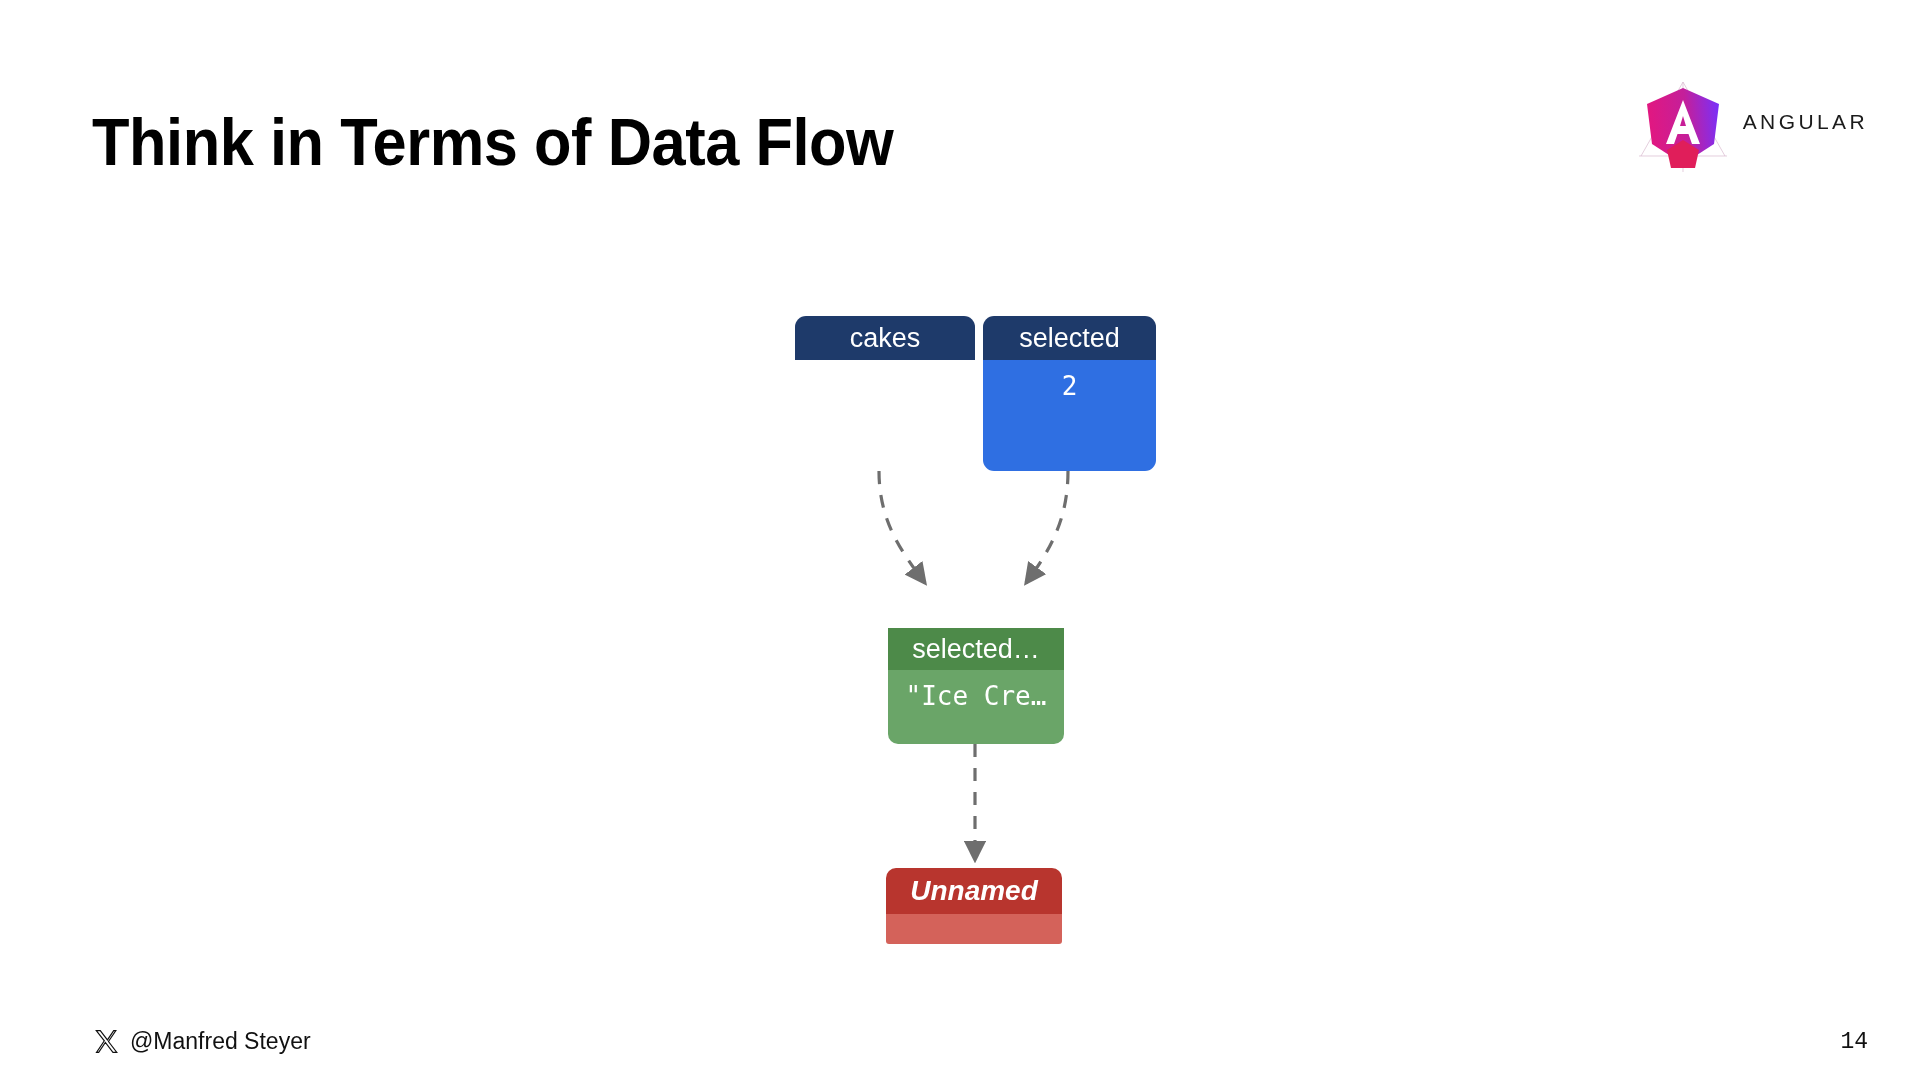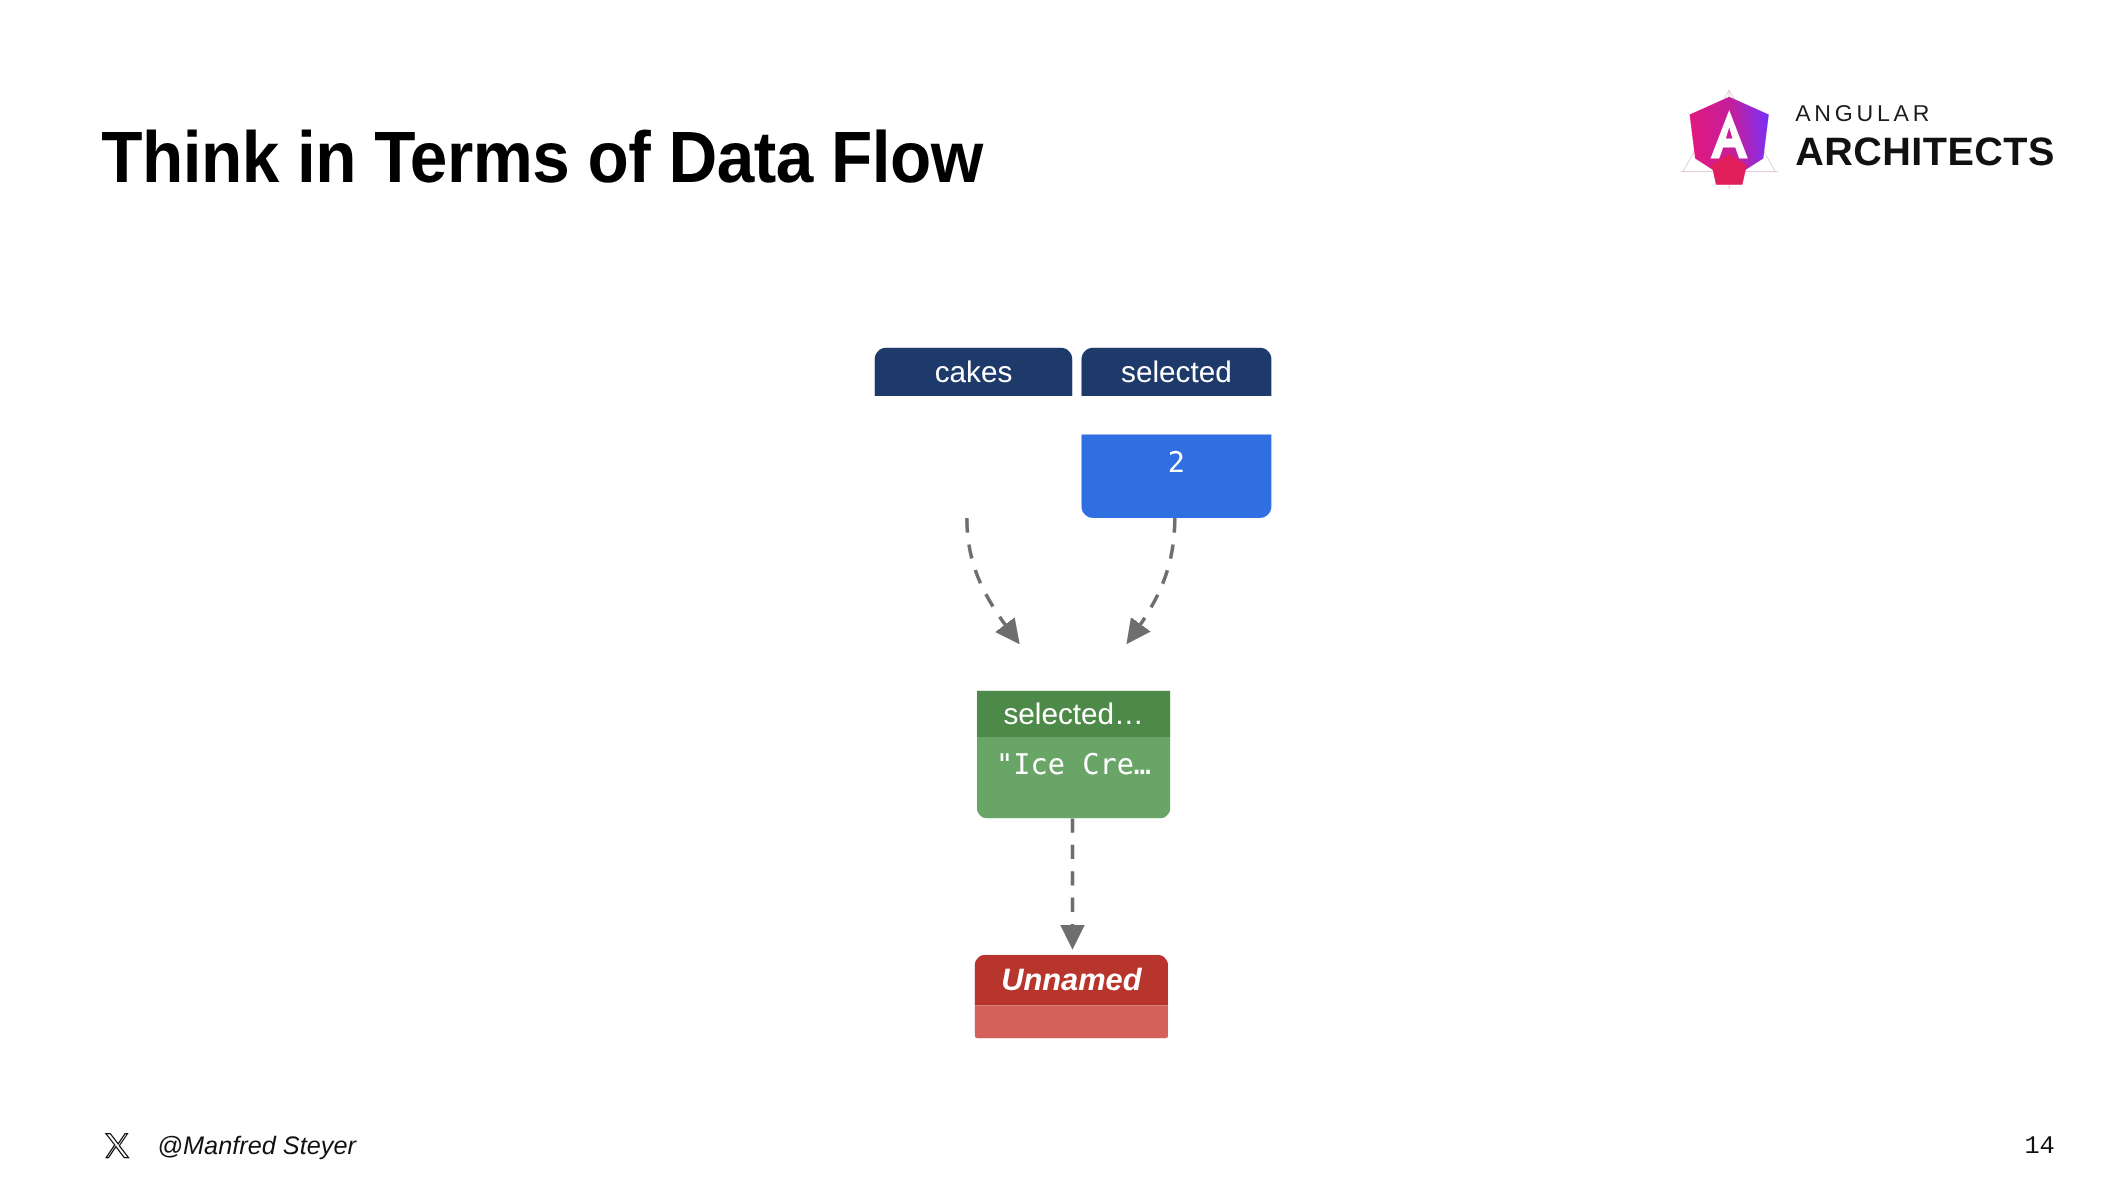--- a/index.html
+++ b/index.html
@@ -135,24 +135,23 @@
   }
   .node-effect .node-value { background: #d4625a; flex: 1; padding: 0; }
 
   
   .footer-handle {
     position: absolute;
     left: 94px;
     top: 1028px;
     display: flex;
     align-items: center;
-    gap: 24px;
+    gap: 11px;
     font-size: 23px;
     color: #111111;
-    font-style: italic;
   }
   .x-icon { width: 25px; height: 25px; display: block; }
   .page-number {
     position: absolute;
     right: 52px;
     top: 1029px;
     font-size: 23px;
     color: #111111;
     font-family: Liberation Mono, monospace;
   }
@@ -181,21 +180,20 @@
       <path d="M46 10 L10 26 L15 66 L46 86 L77 66 L82 26 Z" fill="url(#shieldGrad)"></path>
 
       <path d="M46 22 L29 66 L37 66 L40.5 56 L51.5 56 L55 66 L63 66 Z
                M43 48 L46 38 L49 48 Z" fill="#ffffff"></path>
 
       <path d="M46 62 L62 72 L58 90 L34 90 L30 72 Z" fill="#e01e5a"></path>
     </svg>
   </div>
   <div class="brand-text">
     <div class="brand-text-top">ANGULAR</div>
-    <div class="brand-text-bottom">ARCHITECTS</div>
   </div>
 </div>
 
 <div class="graph">
 
   <svg class="graph-edges" width="1920" height="1080" aria-hidden="true">
     <defs>
       <marker id="arrowGray" viewBox="0 0 10 10" refX="8.5" refY="5" markerWidth="7" markerHeight="7" orient="auto-start-reverse">
         <path d="M 0 0 L 10 5 L 0 10 z" fill="#6e6e6e"></path>
       </marker>
@@ -205,21 +203,21 @@
 
     <path d="M 1068 471 C 1068 520 1050 550 1026 583" fill="none" stroke="#6e6e6e" stroke-width="3.2" stroke-dasharray="13 11" marker-end="url(#arrowGray)"></path>
 
     <path d="M 975 744 L 975 860" fill="none" stroke="#6e6e6e" stroke-width="3.2" stroke-dasharray="13 11" marker-end="url(#arrowGray)"></path>
   </svg>
 
   <div class="node node-signal" style="left:795px; top:316px; width:180px; height:155px;">
     <div class="node-header">cakes</div>
   </div>
 
-  <div class="node node-signal" style="left:983px; top:316px; width:173px; height:155px;gap:35px;">
+  <div class="node node-signal" style="left:983px; top:316px; width:173px; height:155px;">
     <div class="node-header">selected</div>
     <div class="node-value">2</div>
   </div>
 
   <div class="node node-computed" style="left:888px; top:592px; width:176px; height:152px;">
     <div class="node-header">selected…</div>
     <div class="node-value">"Ice Cre…</div>
   </div>
 
   <div class="node node-effect" style="left:886px; top:868px; width:176px; height:76px;">

